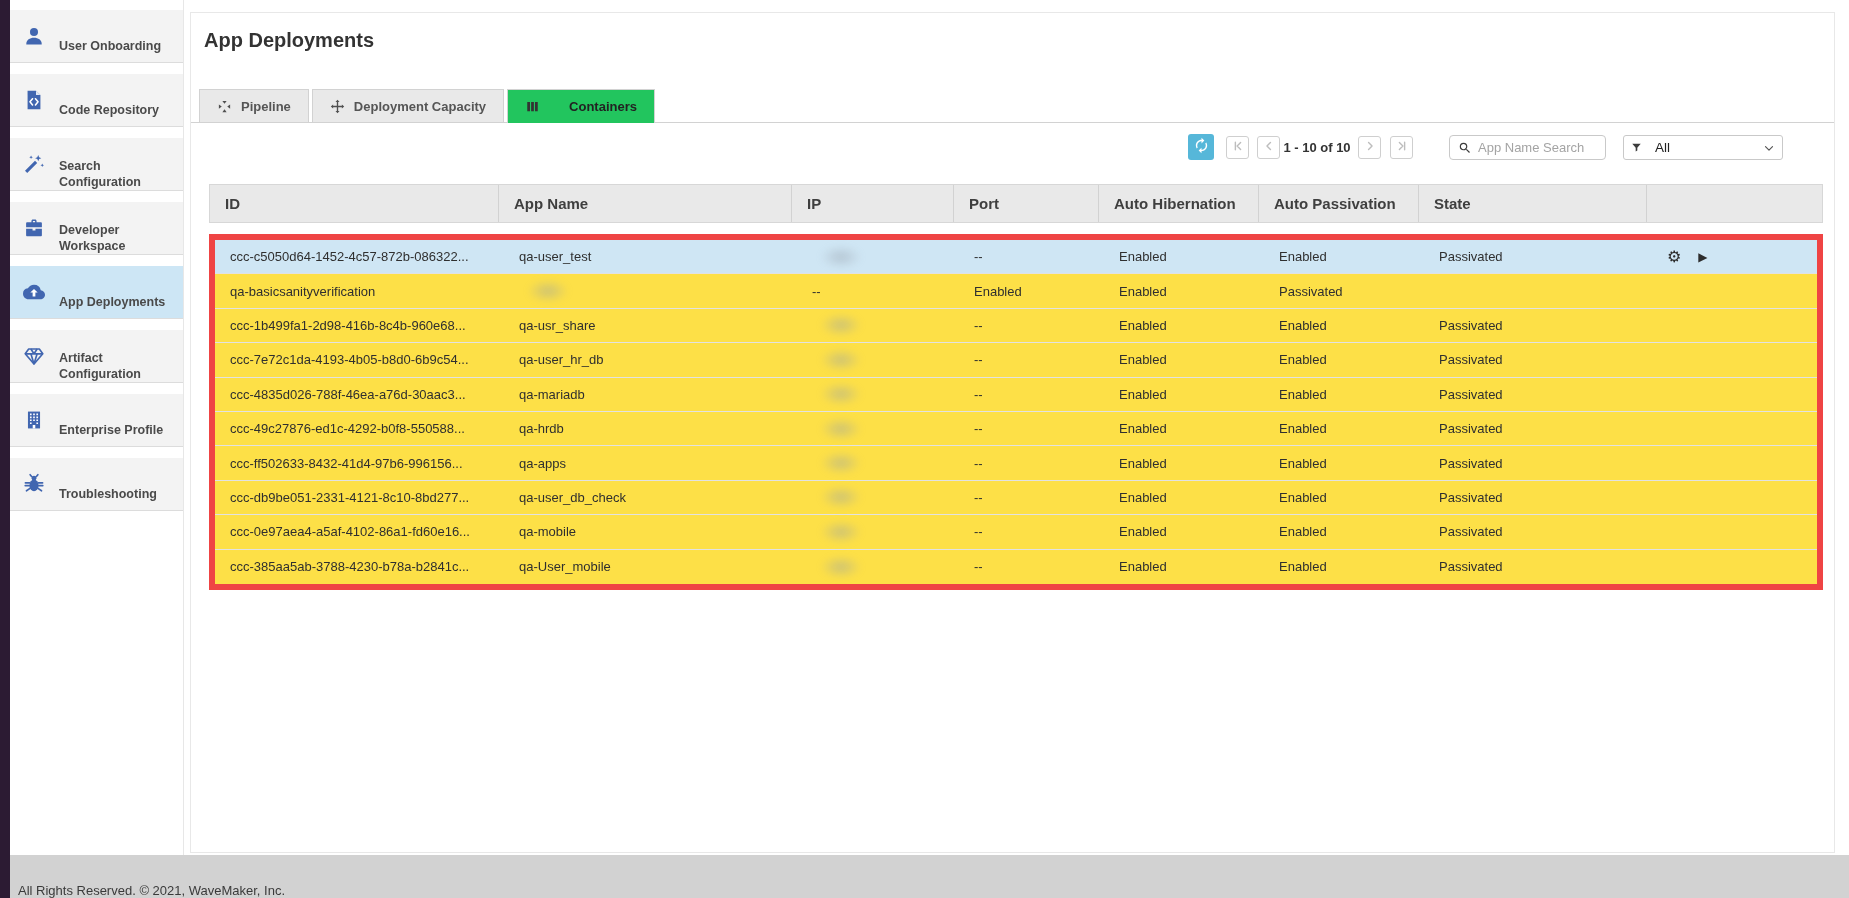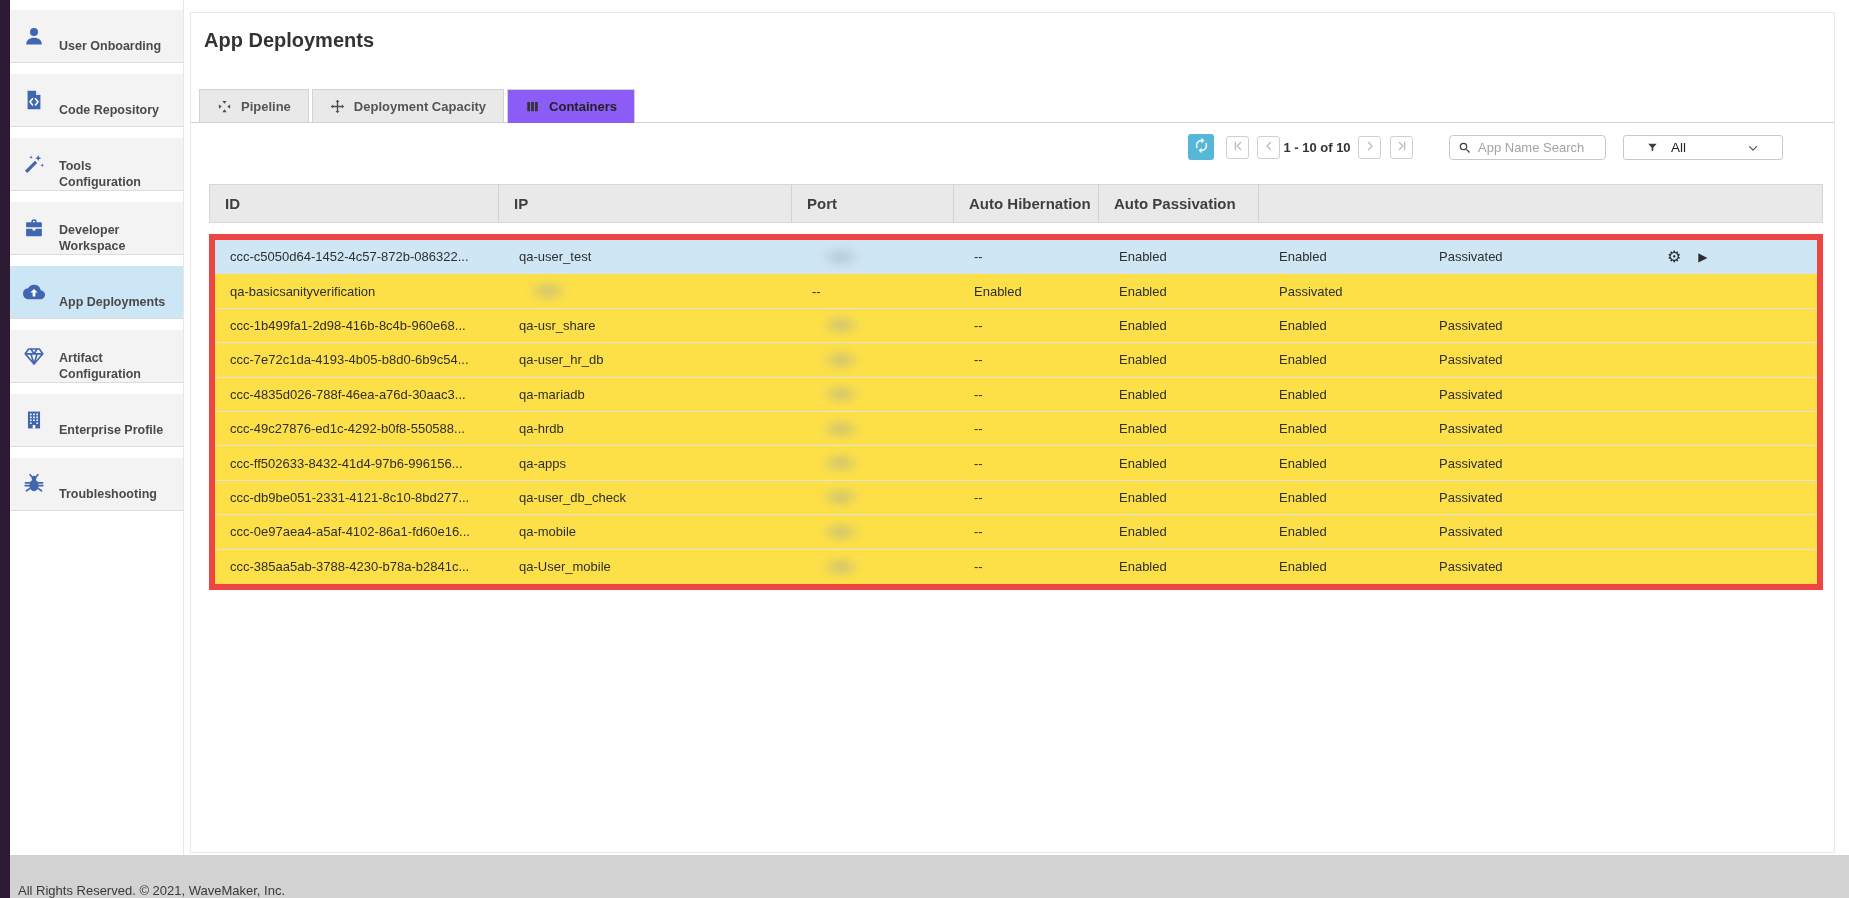--- a/index.html
+++ b/index.html
@@ -31,21 +31,21 @@
   .page-title { position:absolute; left:13px; top:16px; font-size:20px;
     font-weight:bold; color:#333; }
 
   
   .tabbar { position:absolute; left:0; right:0; top:76px; height:34px;
     display:flex; align-items:flex-end; padding-left:8px;
     border-bottom:1px solid #d2d2d2; }
   .tab { display:inline-flex; align-items:center; height:33px; padding:0 17px;
     margin-right:3px; background:#e9e9e9; border:1px solid #d2d2d2; border-bottom:none;
     font-size:13px; font-weight:bold; color:#555; cursor:pointer; white-space:nowrap; }
-  .tab.active { background:#8b5cf6; height:34px; margin-bottom:-1px; color:#222; z-index:3; }
+  .tab.active { background:#22c55e; height:34px; margin-bottom:-1px; color:#222; z-index:3;gap:20px; }
   .tab-icon { width:15px; height:15px; margin-right:9px; color:#4f4f4f; }
   .tab.active .tab-icon { color:#333; }
   .tab-icon svg { width:15px; height:15px; display:block; }
 
   
   .refresh-btn { position:absolute; left:997px; top:121px; width:26px; height:26px;
     background:var(--refresh-button-bg,#56b7d9); border:none; border-radius:3px;
     color:#fff; cursor:pointer; display:flex; align-items:center; justify-content:center; }
   .refresh-btn svg { width:17px; height:17px; }
   .pg-btn { position:absolute; top:123px; width:23px; height:23px; background:#fff;
@@ -57,21 +57,21 @@
     font-weight:bold; color:#333; white-space:nowrap; }
   .search-box { position:absolute; left:1258px; top:122px; width:157px; height:25px;
     border:1px solid #c9c9c9; border-radius:4px; background:#fff;
     display:flex; align-items:center; padding-left:8px; }
   .search-box svg { width:14px; height:14px; color:#3c3c3c; flex:0 0 14px; }
   .search-box input { border:none; outline:none; width:120px; margin-left:6px;
     font-size:13px; color:#737373; font-family:inherit; background:transparent; }
   .search-box input::placeholder { color:#a4a4a4; }
   .filter-box { position:absolute; left:1432px; top:122px; width:160px; height:25px;
     border:1px solid #c9c9c9; border-radius:3px; background:#fff; cursor:pointer;
-    display:flex; align-items:center; padding:0 22px; }
+    display:flex; align-items:center; padding:0 6px; }
   .filter-box .funnel { width:13px; height:13px; color:#3c3c3c; flex:0 0 13px; }
   .filter-box .flabel { font-size:13.5px; color:#222; margin-left:12px; flex:1; }
   .filter-box .chev { width:14px; height:14px; color:#555; flex:0 0 14px; }
   .filter-box svg { width:100%; height:100%; display:block; }
 
   
   .grid { position:absolute; left:18px; top:171px; width:1614px; }
   .gcols { display:grid; grid-template-columns:289px 293px 162px 145px 160px 160px 228px 177px; }
   .thead { height:39px; background:#e9e9e9; border:1px solid #d7d7d7; }
   .th { display:flex; align-items:center; padding-left:15px; font-size:15px;
@@ -124,21 +124,21 @@
     <span class="side-label">Code Repository</span>
   </div>
 
   <div class="side-item">
     <span class="side-icon">
         <svg viewBox="0 0 24 24" fill="currentColor">
           <path d="M2.2 19.4L13.1 8.5l2.4 2.4L4.6 21.8z"></path>
           <path d="M16.6 2.2l1 2.4 2.4 1-2.4 1-1 2.4-1-2.4-2.4-1 2.4-1zM21 11.4l.6 1.4 1.4.6-1.4.6-.6 1.4-.6-1.4-1.4-.6 1.4-.6zM8.8 2.6l.6 1.4 1.4.6-1.4.6-.6 1.4-.6-1.4-1.4-.6 1.4-.6z"></path>
         </svg>
       </span>
-    <span class="side-label">Tools Configuration</span>
+    <span class="side-label">Search Configuration</span>
   </div>
 
   <div class="side-item">
     <span class="side-icon">
         <svg viewBox="0 0 24 24" fill="currentColor">
           <path d="M9.2 5.6V4.4c0-.9.7-1.6 1.6-1.6h2.4c.9 0 1.6.7 1.6 1.6v1.2h4.6c.7 0 1.2.5 1.2 1.2v4.4H3.4V6.8c0-.7.5-1.2 1.2-1.2zm1.6-1.2v1.2h2.4V4.4zM3.4 12.8h7v1.8h3.2v-1.8h7v7c0 .7-.5 1.2-1.2 1.2H4.6c-.7 0-1.2-.5-1.2-1.2z"></path>
         </svg>
       </span>
     <span class="side-label">Developer Workspace</span>
   </div>
@@ -264,24 +264,26 @@
     <span class="chev">
         <svg viewBox="0 0 24 24" fill="none" stroke="currentColor" stroke-width="2" stroke-linecap="round" stroke-linejoin="round">
           <path d="M6 9.5l6 6 6-6"></path>
         </svg>
       </span>
   </div>
 
   <div class="grid">
     <div class="thead gcols" id="thead">
         <div class="th">ID</div>
+        <div class="th">App Name</div>
         <div class="th">IP</div>
         <div class="th">Port</div>
         <div class="th">Auto Hibernation</div>
         <div class="th">Auto Passivation</div>
+        <div class="th">State</div>
         <div class="th"></div>
       </div>
     <div class="tbody" id="tbody">
         <div class="trow gcols selected">
           <div class="td">ccc-c5050d64-1452-4c57-872b-086322...</div>
           <div class="td">qa-user_test</div>
           <div class="td">
             <span class="ip-blur"></span>
           </div>
           <div class="td">--</div>

